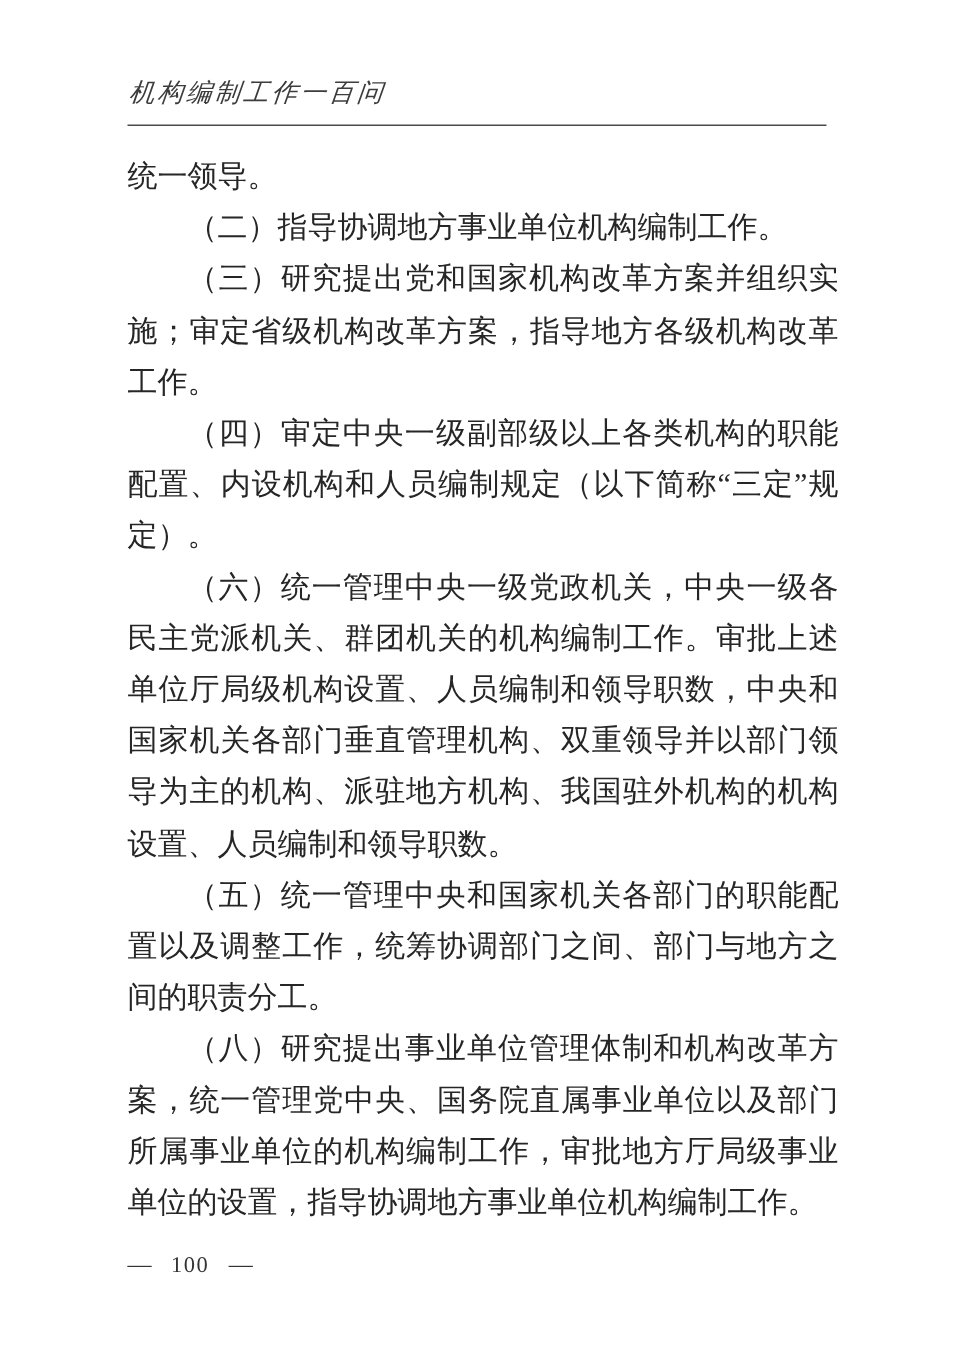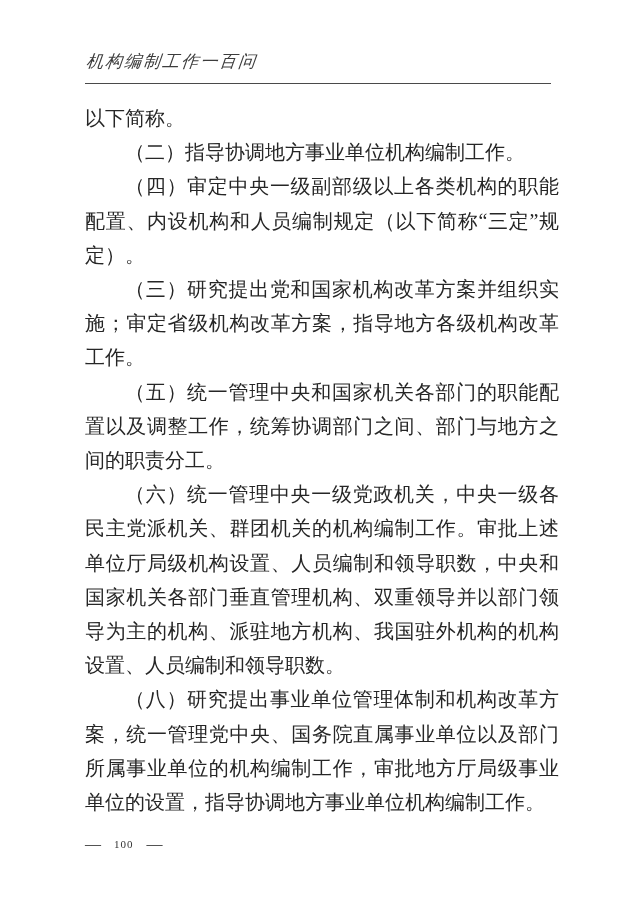--- a/index.html
+++ b/index.html
@@ -51,42 +51,42 @@
     display: flex;
     align-items: center;
     gap: 13px;
     color: #333333;
   }
   .footer .dash {
     font-size: 16px;
     line-height: 20px;
   }
   .footer .page-number {
-    font-size: 11px;
+    font-size: 15px;
     letter-spacing: 1px;
     line-height: 20px;
   }
 </style>
 </head>
 <body>
 
 <div class="page">
 
   <div class="header">
     <div class="running-title">机构编制工作一百问</div>
     <div class="header-rule"></div>
   </div>
 
   <div class="body-text" id="body-text">
-      <p class="no-indent">以下简称。</p>
+      <p class="no-indent">统一领导。</p>
       <p class="indent">（二）指导协调地方事业单位机构编制工作。</p>
+      <p class="indent">（三）研究提出党和国家机构改革方案并组织实施；审定省级机构改革方案，指导地方各级机构改革工作。</p>
       <p class="indent">（四）审定中央一级副部级以上各类机构的职能配置、内设机构和人员编制规定（以下简称“三定”规定）。</p>
-      <p class="indent">（三）研究提出党和国家机构改革方案并组织实施；审定省级机构改革方案，指导地方各级机构改革工作。</p>
+      <p class="indent">（六）统一管理中央一级党政机关，中央一级各民主党派机关、群团机关的机构编制工作。审批上述单位厅局级机构设置、人员编制和领导职数，中央和国家机关各部门垂直管理机构、双重领导并以部门领导为主的机构、派驻地方机构、我国驻外机构的机构设置、人员编制和领导职数。</p>
       <p class="indent">（五）统一管理中央和国家机关各部门的职能配置以及调整工作，统筹协调部门之间、部门与地方之间的职责分工。</p>
-      <p class="indent">（六）统一管理中央一级党政机关，中央一级各民主党派机关、群团机关的机构编制工作。审批上述单位厅局级机构设置、人员编制和领导职数，中央和国家机关各部门垂直管理机构、双重领导并以部门领导为主的机构、派驻地方机构、我国驻外机构的机构设置、人员编制和领导职数。</p>
       <p class="indent">（八）研究提出事业单位管理体制和机构改革方案，统一管理党中央、国务院直属事业单位以及部门所属事业单位的机构编制工作，审批地方厅局级事业单位的设置，指导协调地方事业单位机构编制工作。</p>
     </div>
 
   <div class="footer">
     <span class="dash">—</span>
     <span class="page-number">100</span>
     <span class="dash">—</span>
   </div>
 
 </div>

